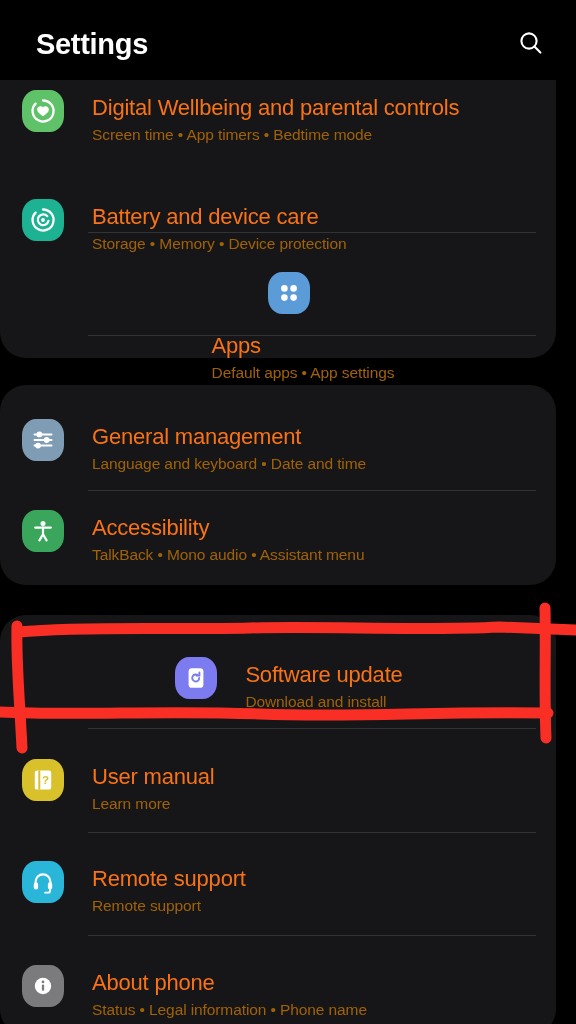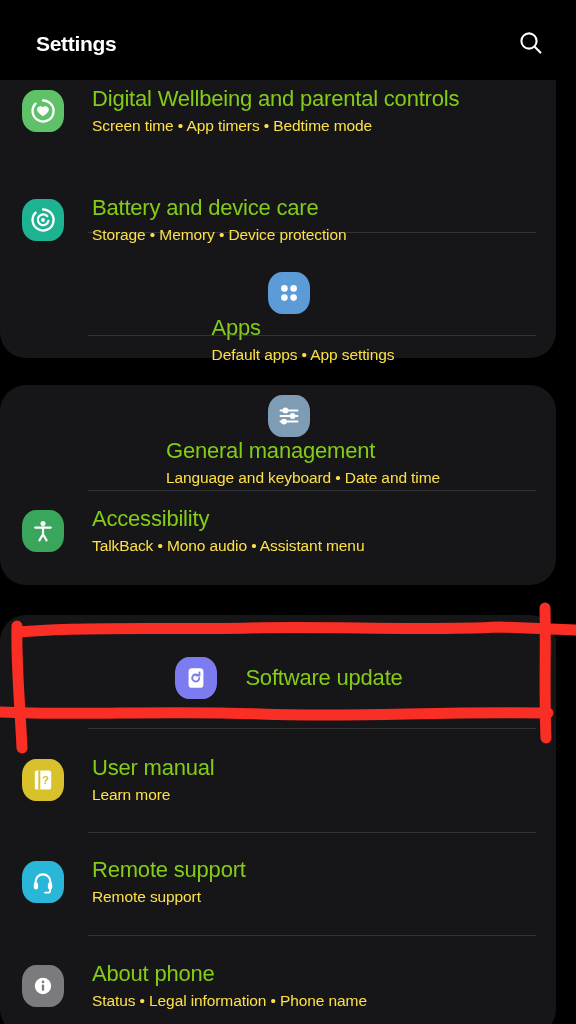--- a/index.html
+++ b/index.html
@@ -17,21 +17,21 @@
   }
 
   
   #header {
     position:absolute; left:0; top:0;
     width:576px; height:80px;
     display:flex; align-items:center;
   }
   #page-title {
     position:absolute; left:36px; top:26px;
-    font-size:21px; font-weight:bold;
+    font-size:29px; font-weight:bold;
     color:#ffffff; letter-spacing:-0.3px;
     line-height:36px;
   }
   #search-btn {
     position:absolute; left:508px; top:20px;
     width:46px; height:46px;
     display:flex; align-items:center; justify-content:center;
   }
 
   
@@ -54,25 +54,25 @@
     width:42px; height:42px;
     position:absolute; left:0; top:0;
     border-radius:14px / 16px;
   }
   .row-text {
     margin-left:28px;
     padding-top:0;
     white-space:nowrap;
   }
   .row-title {
-    font-size:22px; color:#84cc16;
-    line-height:28px; letter-spacing:-0.2px;
+    font-size:22px; color:#f97316;
+    line-height:28px; letter-spacing:-0.2px;margin-top:18px;
   }
   .row-sub {
-    font-size:15.5px; color:#fde047;
+    font-size:15.5px; color:#a16207;
     line-height:24px; margin-top:1px;
     letter-spacing:-0.1px;
   }
   .divider {
     position:absolute; left:88px; right:20px;
     height:1px; background:#333336;
   }
 
   
   .rowpos { position:absolute; left:0; width:556px; display:flex; align-items:flex-start; padding-left:22px; }
@@ -149,21 +149,21 @@
       </div>
       <div class="row-text">
         <div class="row-title">Apps</div>
         <div class="row-sub">Default apps  •  App settings</div>
       </div>
     </div>
   </div>
 
   <div class="card" id="card-2">
 
-    <div class="rowpos" style="top:10px;height:90px;align-items:center;flex-direction:column;">
+    <div class="rowpos" style="top:10px;height:90px;align-items:center;">
       <div class="row-icon">
         <div class="sq" style="background:#7f9cb5;">
           <svg width="42" height="42" viewBox="0 0 42 42">
             <line x1="12.5" y1="15.4" x2="29.5" y2="15.4" stroke="#ffffff" stroke-width="2" stroke-linecap="round"></line>
             <line x1="12.5" y1="21" x2="29.5" y2="21" stroke="#ffffff" stroke-width="2" stroke-linecap="round"></line>
             <line x1="12.5" y1="26.6" x2="29.5" y2="26.6" stroke="#ffffff" stroke-width="2" stroke-linecap="round"></line>
             <circle cx="17.4" cy="15.4" r="2.9" fill="#ffffff"></circle>
             <circle cx="24.6" cy="21" r="2.9" fill="#ffffff"></circle>
             <circle cx="16" cy="26.6" r="2.9" fill="#ffffff"></circle>
           </svg>
@@ -201,20 +201,21 @@
         <div class="sq" style="background:#7c7cf0;">
           <svg width="42" height="42" viewBox="0 0 42 42">
             <rect x="13.6" y="11.2" width="14.8" height="19.6" rx="3.4" fill="#ffffff"></rect>
             <path d="M24.2 20.9 a3.5 3.5 0 1 1 -1.2 -2.6" fill="none" stroke="#7c7cf0" stroke-width="1.9" stroke-linecap="round"></path>
             <path d="M24.4 15.4 l.1 3.1 -3.1 .1" fill="none" stroke="#7c7cf0" stroke-width="1.9" stroke-linecap="round" stroke-linejoin="round"></path>
           </svg>
         </div>
       </div>
       <div class="row-text">
         <div class="row-title">Software update</div>
+        <div class="row-sub">Download and install</div>
       </div>
     </div>
 
     <div class="divider" style="top:113px;"></div>
 
     <div class="rowpos" style="top:120px;height:90px;align-items:center;">
       <div class="row-icon">
         <div class="sq" style="background:#d8c12a;">
           <svg width="42" height="42" viewBox="0 0 42 42">
             <rect x="12.8" y="11.4" width="16.4" height="19.2" rx="2.2" fill="#ffffff"></rect>

